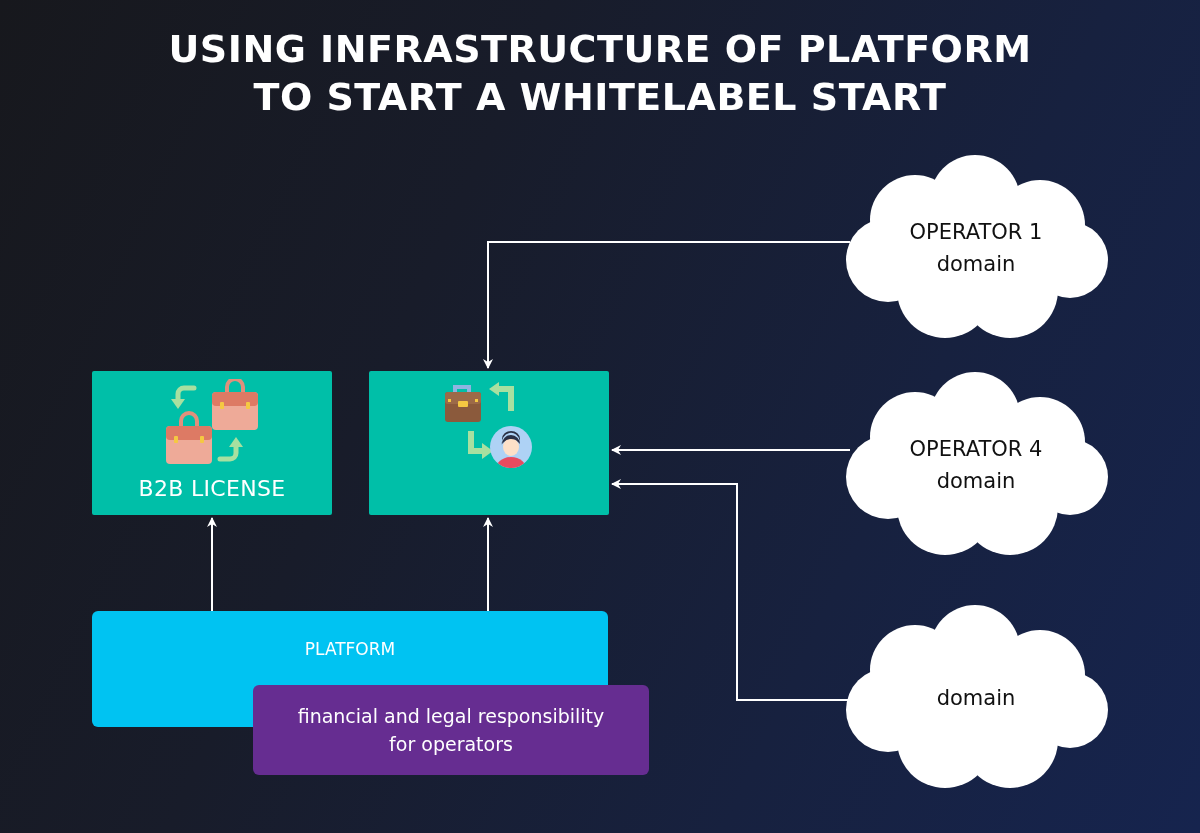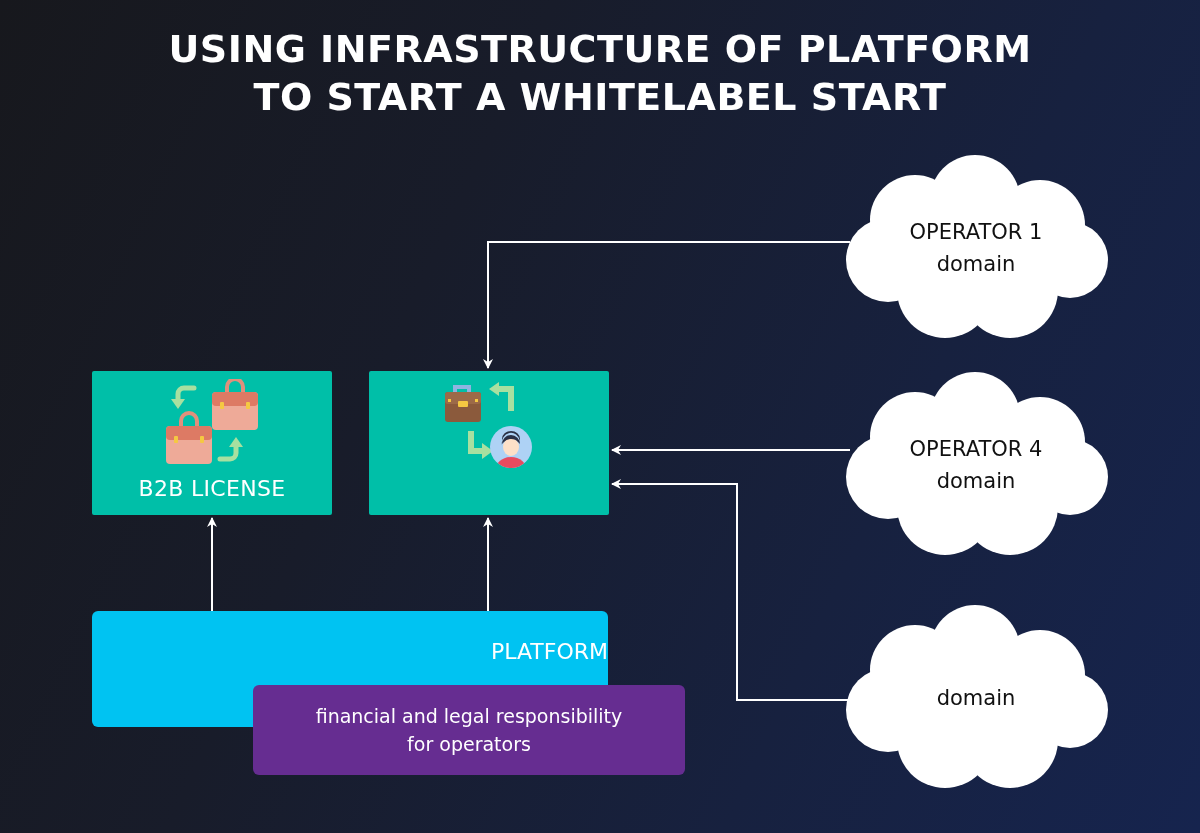--- a/index.html
+++ b/index.html
@@ -24,25 +24,25 @@
     font-family: "DejaVu Sans", sans-serif;
   }
   .license .icon { position: absolute; left: 70px; top: 8px; width: 100px; height: 92px; }
   #b2b { left: 92px; }
   #b2c { left: 369px; }
   .platform {
     position: absolute; left: 92px; top: 611px; width: 516px; height: 116px;
     background: #00c3f2; border-radius: 6px;
   }
   .platform .label {
-    position: absolute; left: 0; width: 100%; top: 28px; text-align: right;
-    color: #ffffff; font-size: 22px; font-family: "DejaVu Sans", sans-serif;
+    position: absolute; left: 0; width: 100%; top: 28px; text-align: center;
+    color: #ffffff; font-size: 17px; font-family: "DejaVu Sans", sans-serif;
   }
   .resp {
-    position: absolute; left: 253px; top: 685px; width: 432px; height: 90px;
+    position: absolute; left: 253px; top: 685px; width: 396px; height: 90px;
     background: #662d91; border-radius: 6px; color: #ffffff;
     display: flex; flex-direction: column; align-items: center; justify-content: center;
     font-size: 19px; line-height: 28px; font-family: "DejaVu Sans", sans-serif;
   }
   .connectors { position: absolute; left: 0; top: 0; width: 1200px; height: 833px; pointer-events: none; }
   .cloud { position: absolute; width: 272px; height: 186px; }
   .cloud svg { position: absolute; left: 0; top: 0; }
   .cloud .text {
     position: absolute; left: 0; top: 0; width: 100%; height: 100%;
     display: flex; flex-direction: column; align-items: center; justify-content: center;

